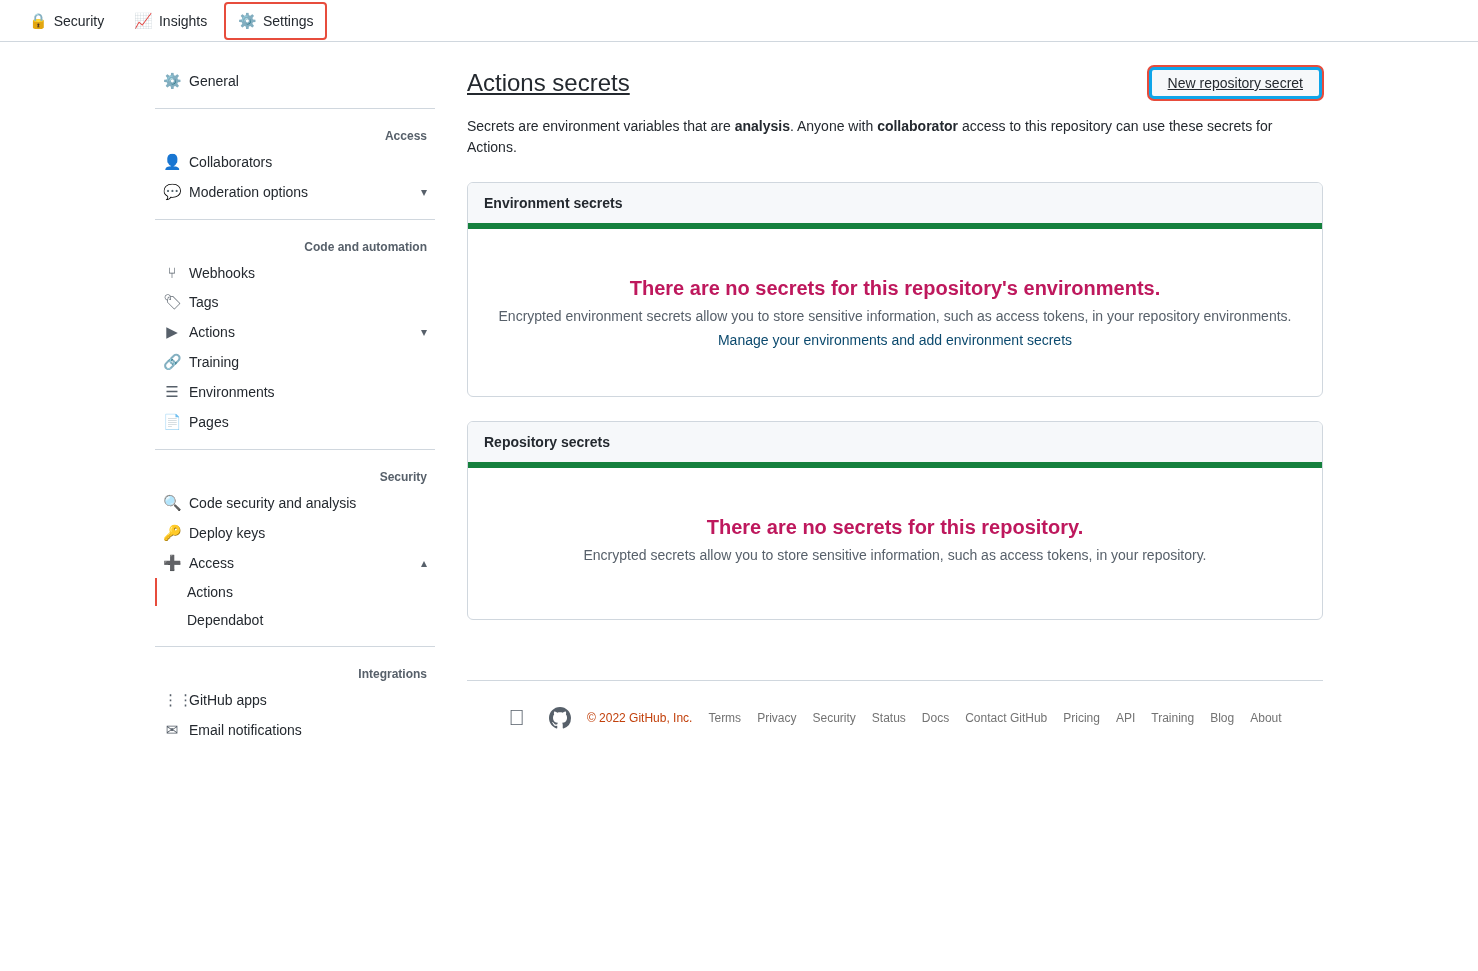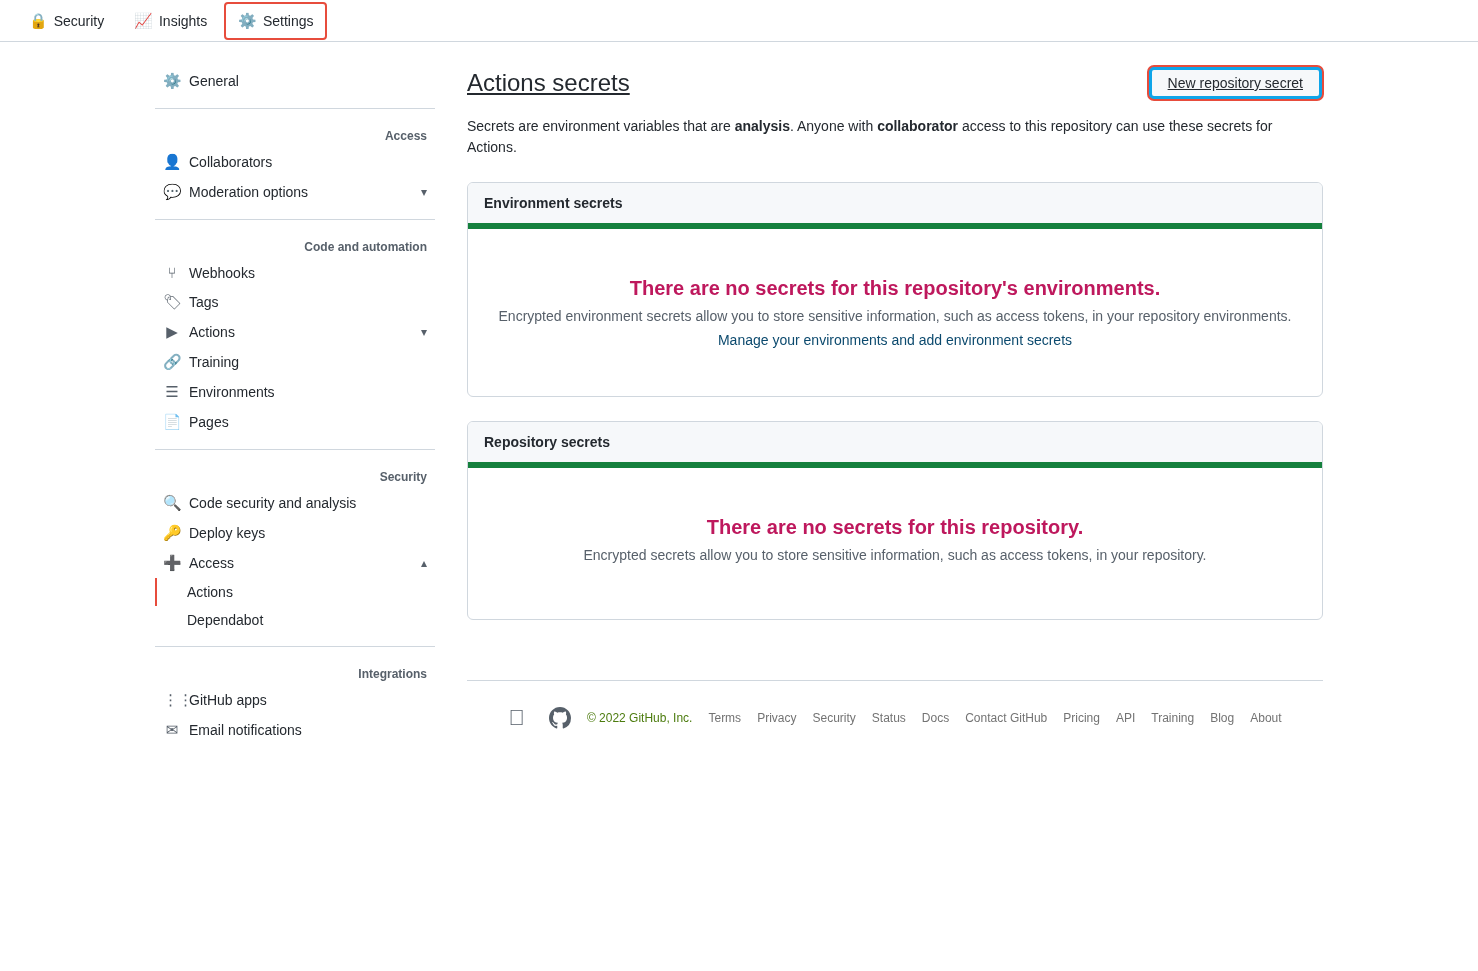--- a/index.html
+++ b/index.html
@@ -188,21 +188,21 @@
       flex-wrap: wrap;
       margin-top: 60px;
     }
     .footer-logo {
       font-size: 22px;
       color: #57606a;
       margin-right: 8px;
     }
     .footer-copyright {
       font-size: 12px;
-      color: #4d7c0f;
+      color: #c2410c;
     }
     .footer-link {
       font-size: 12px;
       color: #737373;
       text-decoration: none;
     }
   </style>
 </head>
 <body>
 

